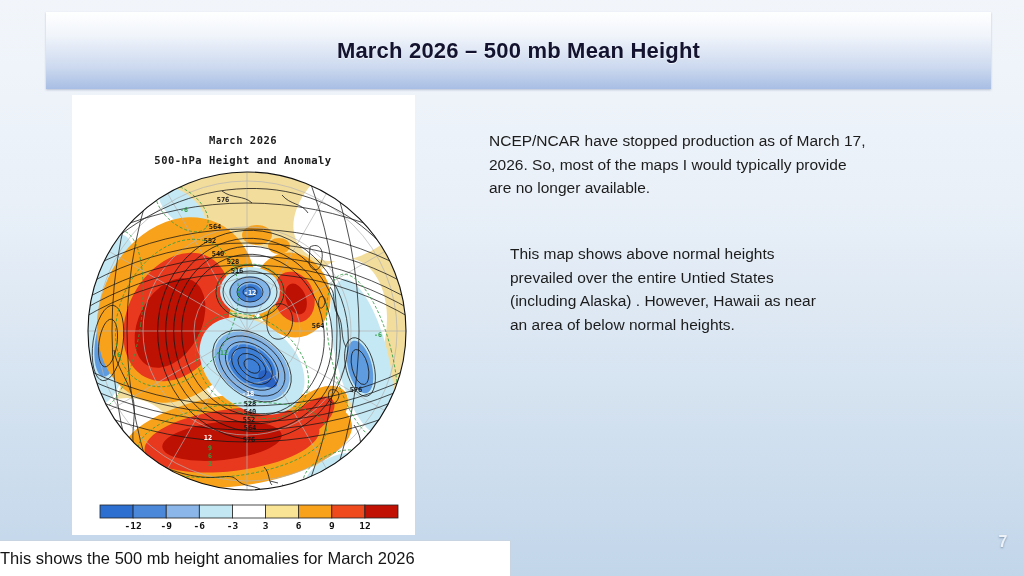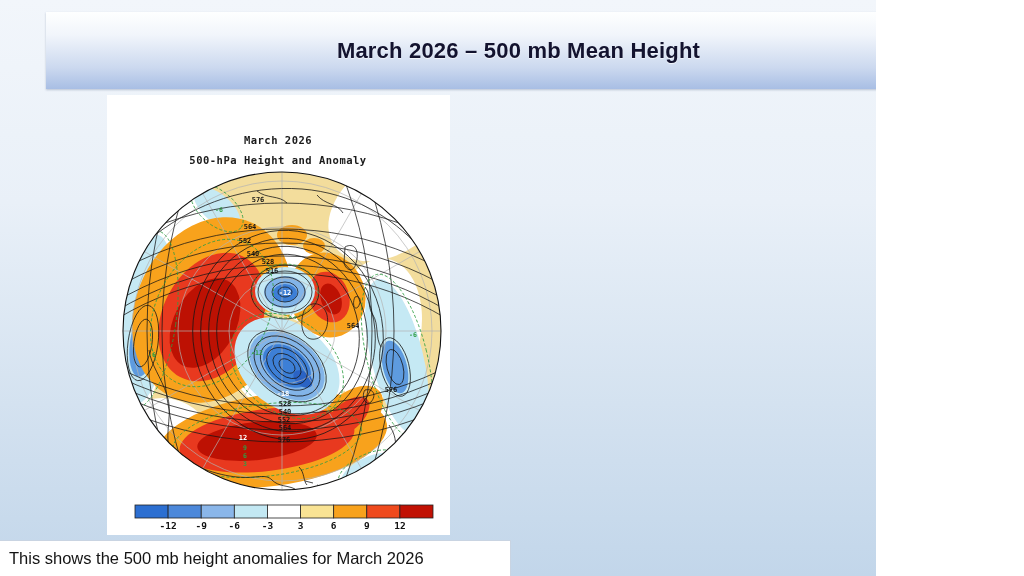--- a/index.html
+++ b/index.html
@@ -1,45 +1,45 @@
 <!DOCTYPE html>
 <html><head>
 <meta charset="utf-8">
 <style>
   html,body{margin:0;padding:0;}
   .slide{
-    position:relative;width:876px;height:576px;overflow:hidden;
+    position:relative;width:1024px;height:576px;overflow:hidden;
     background:linear-gradient(180deg,#f2f6fb 0%,#e9f0f8 35%,#d4e2f0 70%,#c2d6ea 100%);
     font-family:"Liberation Sans",sans-serif;
   }
   .titlebar{
     position:absolute;left:46px;top:12px;width:945px;height:77px;
     background:linear-gradient(180deg,#feffff 0%,#f1f5fb 30%,#ccd9ef 72%,#a8bee4 100%);
     box-shadow:0 1px 2px rgba(80,100,140,.35);
     display:flex;flex-direction:column;align-items:center;justify-content:center;
   }
   .titlebar .t1,.titlebar .t2{
     color:#13132f;font-size:22px;font-weight:600;line-height:28px;letter-spacing:.2px;
     text-shadow:0 1px 1px rgba(255,255,255,.7);
   }
   .map-panel{
-    position:absolute;left:72px;top:95px;width:343px;height:440px;background:#ffffff;margin-left:35px;
+    position:absolute;left:72px;top:95px;width:343px;height:440px;background:#ffffff;
   }
   .map-panel svg{display:block;width:343px;height:440px;}
   .mt{font-family:"DejaVu Sans Mono",monospace;font-weight:bold;font-size:10.5px;
       fill:#1a1a1a;text-anchor:middle;letter-spacing:.5px;}
   .body-text{position:absolute;color:#1c1c1c;font-size:15.5px;line-height:23.6px;
       white-space:pre-line;}
   .para1{left:489px;top:129px;width:440px;}
   .para2{left:510px;top:242px;width:400px;}
   .para3{left:510px;top:356px;width:400px;}
   .caption-box{
     position:absolute;left:0;top:540px;width:511px;height:36px;background:#ffffff;
     border-top:1px solid #c9d4e2;border-right:1px solid #c9d4e2;
-    display:flex;align-items:center;padding-left:9px;box-sizing:border-box;
+    display:flex;align-items:center;box-sizing:border-box;
   }
   .caption-box span{color:#141414;font-size:16.5px;}
   .page-number{
     position:absolute;left:988px;top:533px;width:30px;text-align:center;
     color:#edf2f9;font-size:16px;font-weight:600;
     text-shadow:0 1px 2px rgba(70,90,120,.55);
   }
 </style>
 </head>
 <body>
@@ -225,20 +225,27 @@
           <text x="127.33" y="434" text-anchor="middle" fill="#111" font-family="&quot;DejaVu Sans Mono&quot;,monospace" font-size="9.5" font-weight="bold">-6</text>
           <text x="160.44" y="434" text-anchor="middle" fill="#111" font-family="&quot;DejaVu Sans Mono&quot;,monospace" font-size="9.5" font-weight="bold">-3</text>
           <text x="193.56" y="434" text-anchor="middle" fill="#111" font-family="&quot;DejaVu Sans Mono&quot;,monospace" font-size="9.5" font-weight="bold">3</text>
           <text x="226.67" y="434" text-anchor="middle" fill="#111" font-family="&quot;DejaVu Sans Mono&quot;,monospace" font-size="9.5" font-weight="bold">6</text>
           <text x="259.78" y="434" text-anchor="middle" fill="#111" font-family="&quot;DejaVu Sans Mono&quot;,monospace" font-size="9.5" font-weight="bold">9</text>
           <text x="292.89" y="434" text-anchor="middle" fill="#111" font-family="&quot;DejaVu Sans Mono&quot;,monospace" font-size="9.5" font-weight="bold">12</text>
         </g>
     </svg>
   </div>
 
+  <div class="body-text para1">NCEP/NCAR have stopped production as of March 17,
+2026.  So, most of the maps I would typically provide
+are no longer available.</div>
+  <div class="body-text para2">This map shows above normal heights
+prevailed over the entire Untied States
+(including Alaska) . However, Hawaii as near
+an area of below normal heights.</div>
 
   <div class="caption-box">
     <span>This shows the 500 mb height anomalies for March 2026</span>
   </div>
 
   <div class="page-number">7</div>
 
 </div>
 
 </body></html>

